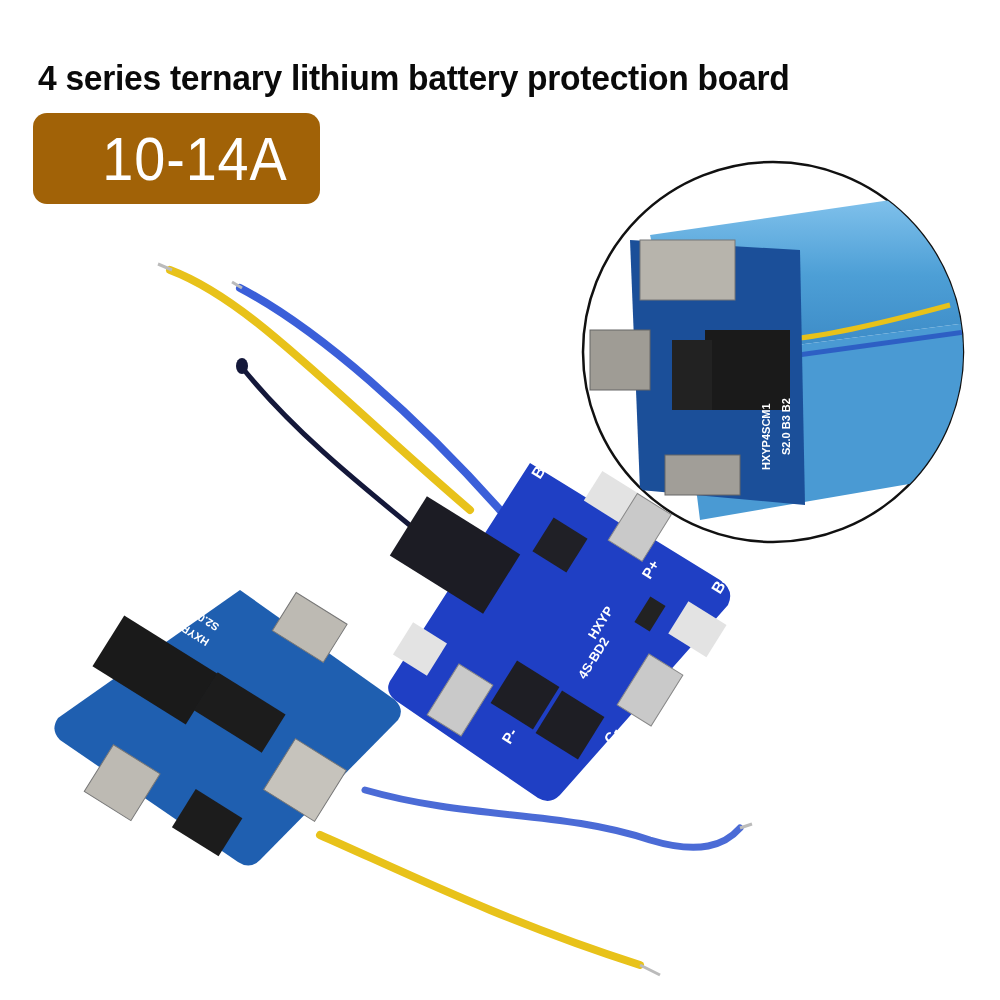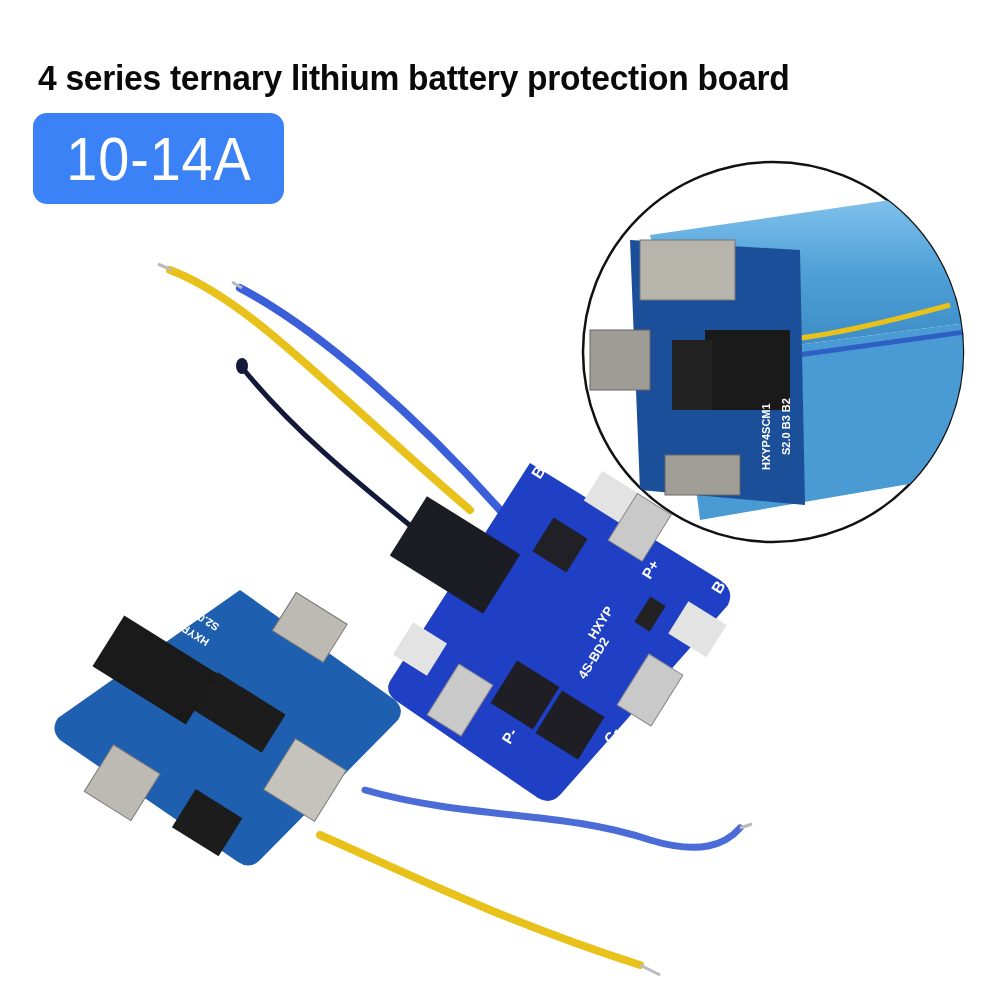--- a/index.html
+++ b/index.html
@@ -5,22 +5,22 @@
     html, body { margin: 0; padding: 0; background: #ffffff; }
     body { width: 1000px; height: 1000px; position: relative; overflow: hidden; font-family: "Liberation Sans", sans-serif; }
     .title {
       position: absolute; left: 38px; top: 58px; width: 960px;
       font-family: "Liberation Sans", sans-serif; font-weight: bold;
       font-size: 35px; color: #0a0a0a; letter-spacing: -0.3px; white-space: nowrap;
       transform: scaleX(0.96); transform-origin: left center;
     }
     .badge {
       position: absolute; left: 33px; top: 113px; width: 251px; height: 91px;
-      background: #3b82f6; border-radius: 14px;
-      display: flex; align-items: center; justify-content: center;
+      background: #a16207; border-radius: 14px;
+      display: flex; align-items: center; justify-content: center; padding-left: 36px;
     }
     .badge span {
       color: #ffffff; font-family: "Liberation Sans", sans-serif; font-size: 62px;
       letter-spacing: 1px; transform: scaleX(0.9);
     }
     svg.scene { position: absolute; left: 0; top: 0; }
     .silk { font-family: "Liberation Sans", sans-serif; font-weight: bold; fill: #ffffff; }
   </style>
 </head>
 <body>

